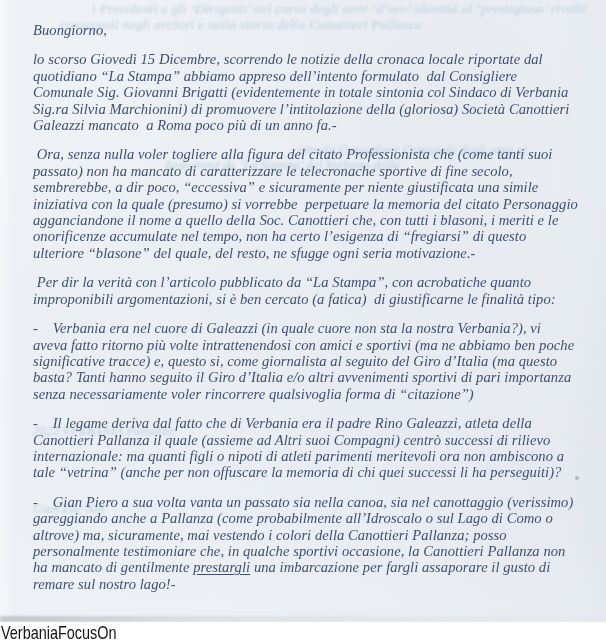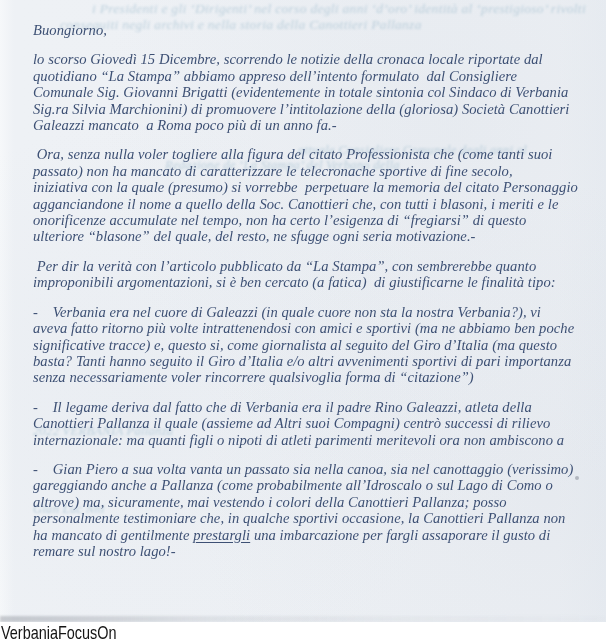--- a/index.html
+++ b/index.html
@@ -132,43 +132,45 @@
       <span class="line">lo scorso Giovedì 15 Dicembre, scorrendo le notizie della cronaca locale riportate dal</span>
       <span class="line">quotidiano “La Stampa” abbiamo appreso dell’intento formulato  dal Consigliere</span>
       <span class="line">Comunale Sig. Giovanni Brigatti (evidentemente in totale sintonia col Sindaco di Verbania</span>
       <span class="line">Sig.ra Silvia Marchionini) di promuovere l’intitolazione della (gloriosa) Società Canottieri</span>
       <span class="line">Galeazzi mancato  a Roma poco più di un anno fa.-</span>
     </p>
 
     <p class="para">
       <span class="line"> Ora, senza nulla voler togliere alla figura del citato Professionista che (come tanti suoi</span>
       <span class="line">passato) non ha mancato di caratterizzare le telecronache sportive di fine secolo,</span>
+      <span class="line">sembrerebbe, a dir poco, “eccessiva” e sicuramente per niente giustificata una simile</span>
       <span class="line">iniziativa con la quale (presumo) si vorrebbe  perpetuare la memoria del citato Personaggio</span>
       <span class="line">agganciandone il nome a quello della Soc. Canottieri che, con tutti i blasoni, i meriti e le</span>
       <span class="line">onorificenze accumulate nel tempo, non ha certo l’esigenza di “fregiarsi” di questo</span>
       <span class="line">ulteriore “blasone” del quale, del resto, ne sfugge ogni seria motivazione.-</span>
     </p>
 
     <p class="para">
-      <span class="line"> Per dir la verità con l’articolo pubblicato da “La Stampa”, con sembrerebbe quanto</span>
+      <span class="line"> Per dir la verità con l’articolo pubblicato da “La Stampa”, con acrobatiche quanto</span>
       <span class="line">improponibili argomentazioni, si è ben cercato (a fatica)  di giustificarne le finalità tipo:</span>
     </p>
 
     <p class="para">
       <span class="line">-    Verbania era nel cuore di Galeazzi (in quale cuore non sta la nostra Verbania?), vi</span>
       <span class="line">aveva fatto ritorno più volte intrattenendosi con amici e sportivi (ma ne abbiamo ben poche</span>
       <span class="line">significative tracce) e, questo si, come giornalista al seguito del Giro d’Italia (ma questo</span>
       <span class="line">basta? Tanti hanno seguito il Giro d’Italia e/o altri avvenimenti sportivi di pari importanza</span>
       <span class="line">senza necessariamente voler rincorrere qualsivoglia forma di “citazione”)</span>
     </p>
 
     <p class="para">
       <span class="line">-    Il legame deriva dal fatto che di Verbania era il padre Rino Galeazzi, atleta della</span>
       <span class="line">Canottieri Pallanza il quale (assieme ad Altri suoi Compagni) centrò successi di rilievo</span>
       <span class="line">internazionale: ma quanti figli o nipoti di atleti parimenti meritevoli ora non ambiscono a</span>
+      <span class="line">tale “vetrina” (anche per non offuscare la memoria di chi quei successi li ha perseguiti)?</span>
     </p>
 
     <p class="para">
       <span class="line">-    Gian Piero a sua volta vanta un passato sia nella canoa, sia nel canottaggio (verissimo)</span>
       <span class="line">gareggiando anche a Pallanza (come probabilmente all’Idroscalo o sul Lago di Como o</span>
       <span class="line">altrove) ma, sicuramente, mai vestendo i colori della Canottieri Pallanza; posso</span>
       <span class="line">personalmente testimoniare che, in qualche sportivi occasione, la Canottieri Pallanza non</span>
       <span class="line"><span>ha mancato di gentilmente </span><span class="uline">prestargli</span><span> una imbarcazione per fargli assaporare il gusto di</span></span>
       <span class="line">remare sul nostro lago!-</span>
     </p>

